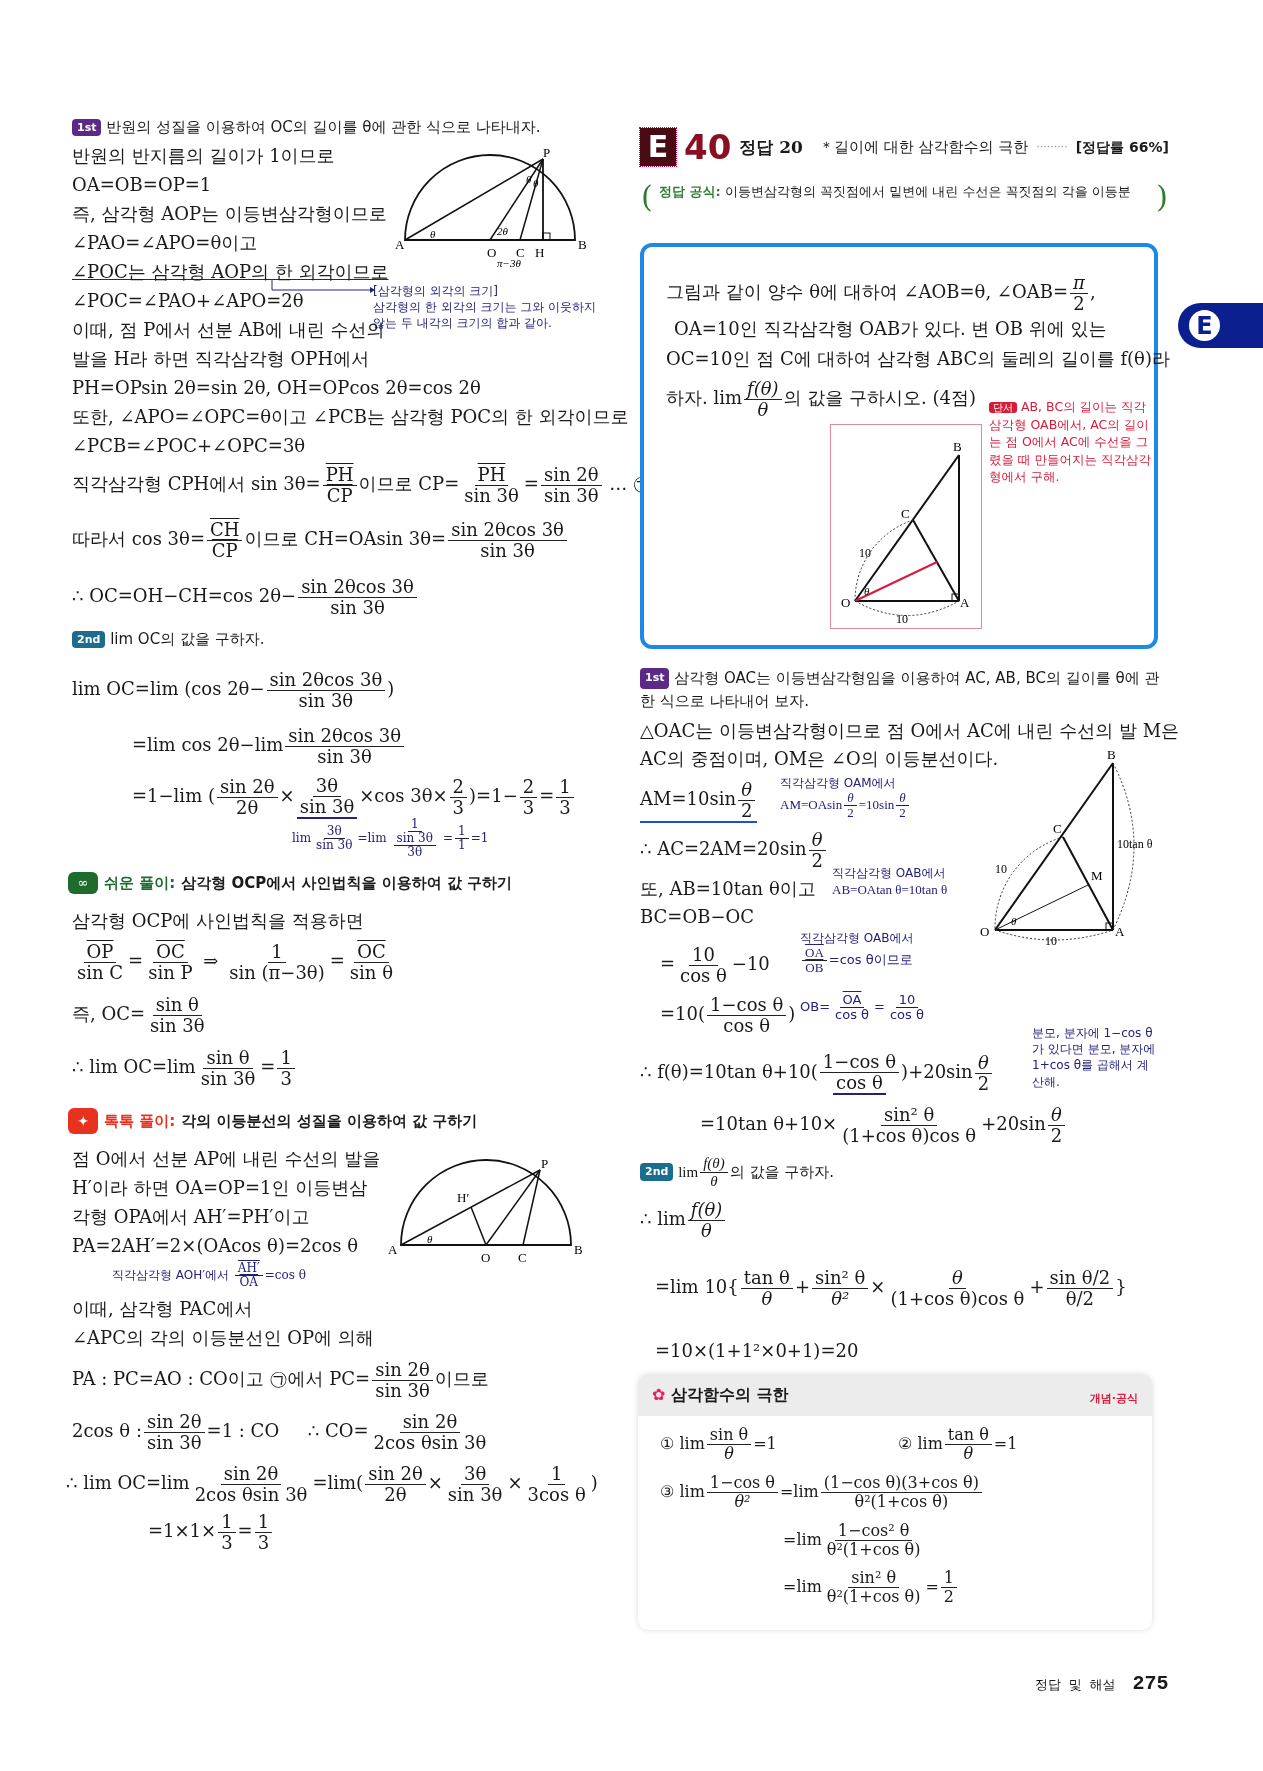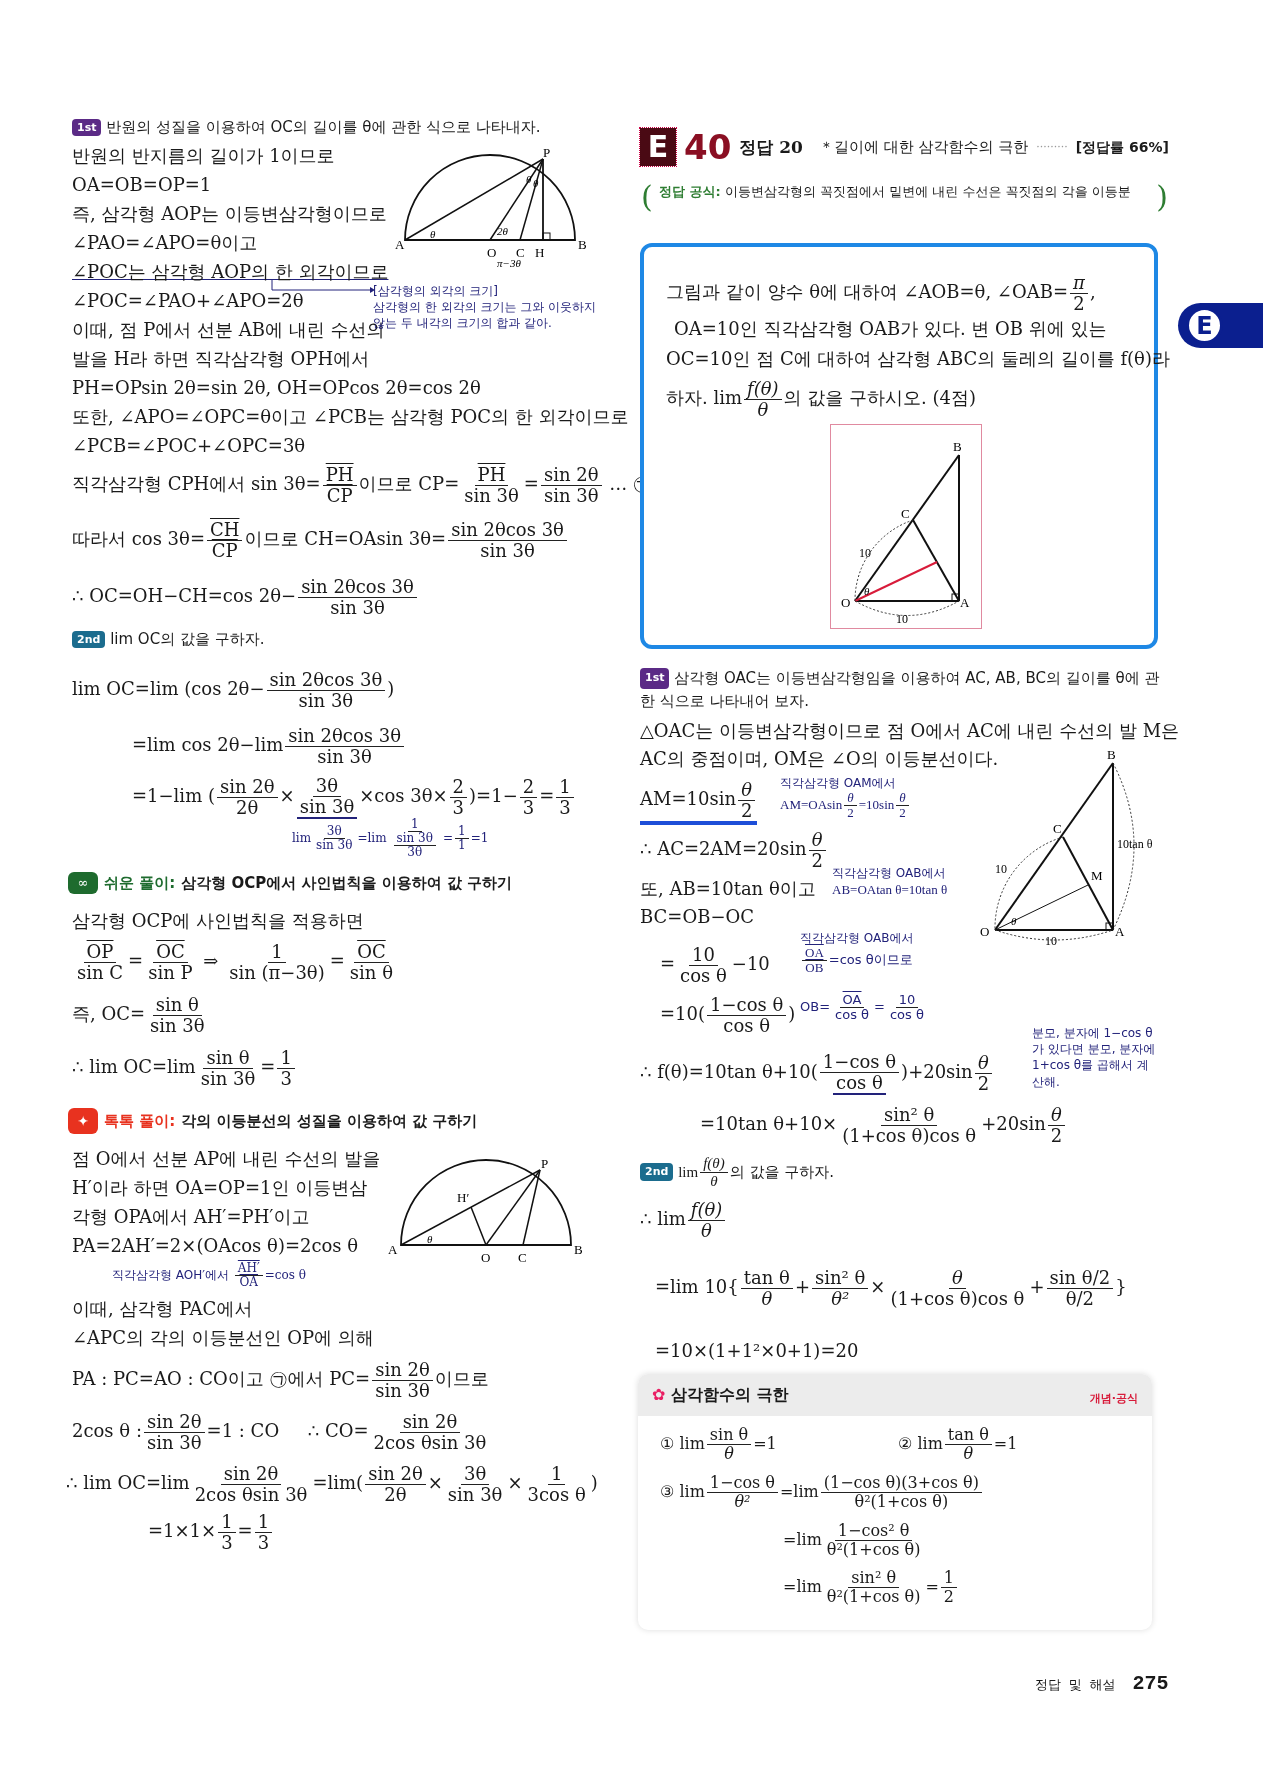--- a/index.html
+++ b/index.html
@@ -317,34 +317,38 @@
         <text x="122" y="26" font-size="13" font-family="Liberation Serif">B</text>
         <text x="70" y="93" font-size="13" font-family="Liberation Serif">C</text>
         <text x="28" y="132" font-size="12" font-family="Liberation Serif">10</text>
         <text x="33" y="170" font-size="11" font-style="italic" font-family="Liberation Serif">θ</text>
         <text x="10" y="182" font-size="13" font-family="Liberation Serif">O</text>
         <text x="129" y="182" font-size="13" font-family="Liberation Serif">A</text>
         <text x="65" y="198" font-size="12" font-family="Liberation Serif">10</text>
       </svg>
     </div>
 
+    <div class="abs note-red" style="left:345px;top:151px;width:162px">
+      <span style="background:#d81b3a;color:#fff;border-radius:3px;padding:0 4px;font-size:10px">단서</span>
+      <span>AB, BC의 길이는 직각삼각형 OAB에서, AC의 길이는 점 O에서 AC에 수선을 그렸을 때 만들어지는 직각삼각형에서 구해.</span>
+    </div>
   </div>
 
   <div class="side-tab">
     <div class="circ">E</div>
   </div>
 
   <div class="abs step-title" style="left:640px;top:667px;width:520px;line-height:1.5">
     <span class="tag tag1">1st</span>
     <span>삼각형 OAC는 이등변삼각형임을 이용하여 AC, AB, BC의 길이를 θ에 관한 식으로 나타내어 보자.</span>
   </div>
   <div class="line body-text" style="left:640px;top:720px">△OAC는 이등변삼각형이므로 점 O에서 AC에 내린 수선의 발 M은</div>
   <div class="line body-text" style="left:640px;top:748px">AC의 중점이며, OM은 ∠O의 이등분선이다.</div>
 
-  <div class="line body-text" style="left:640px;top:780px;border-bottom:4px solid #1d4ed8">
+  <div class="line body-text" style="left:640px;top:780px;border-bottom:2px solid #1d4ed8">
     <span>AM=10sin</span><span class="frac">
         <span class="n i">θ</span>
         <span class="d">2</span>
       </span>
   </div>
   <div class="abs note-blue" style="left:780px;top:775px">
     <div>직각삼각형 OAM에서</div>
     <div class="serif" style="font-size:13px"><span>AM=OAsin</span><span class="frac">
           <span class="n i">θ</span>
           <span class="d">2</span>

